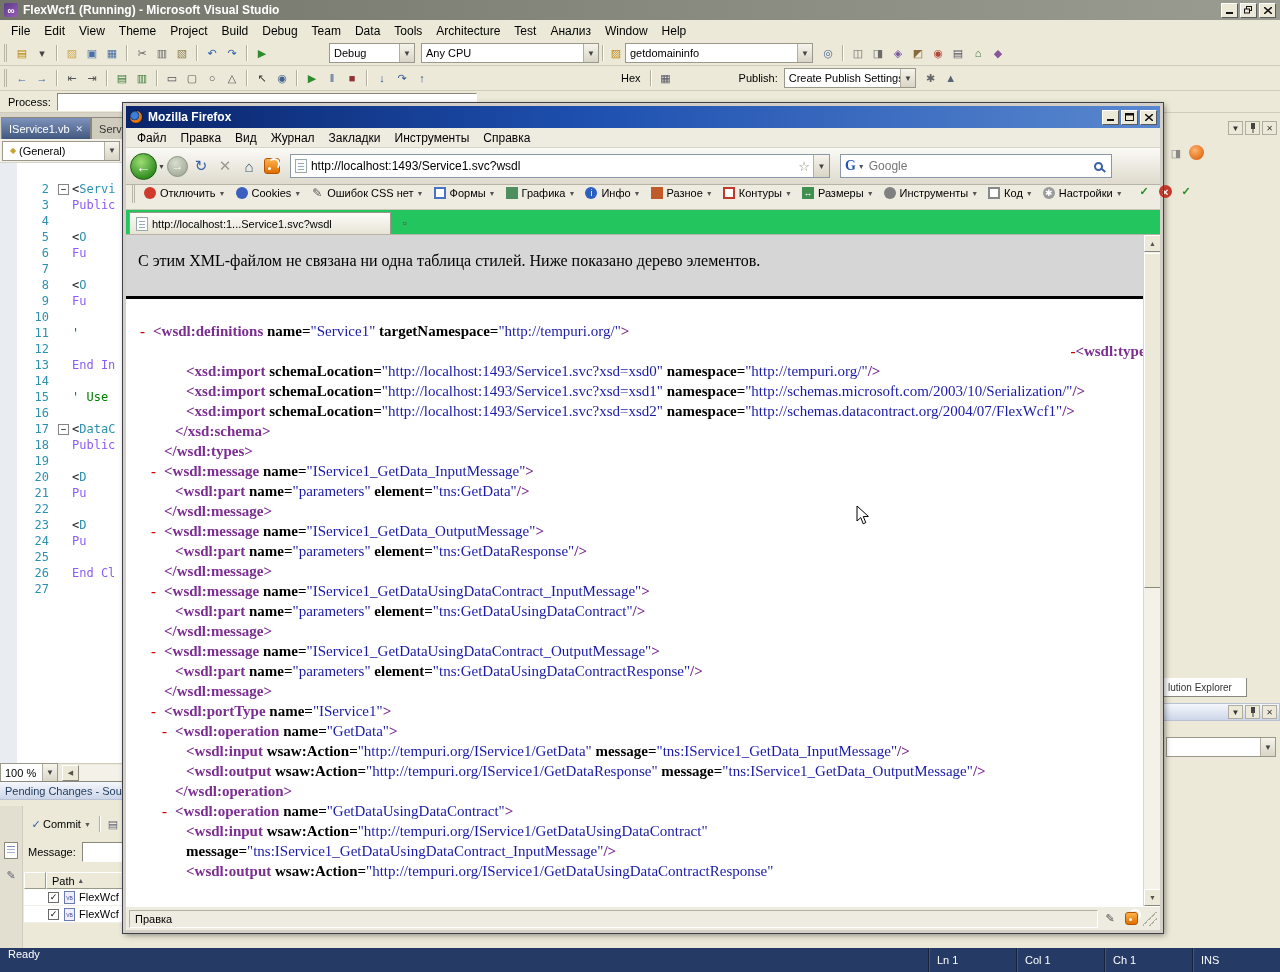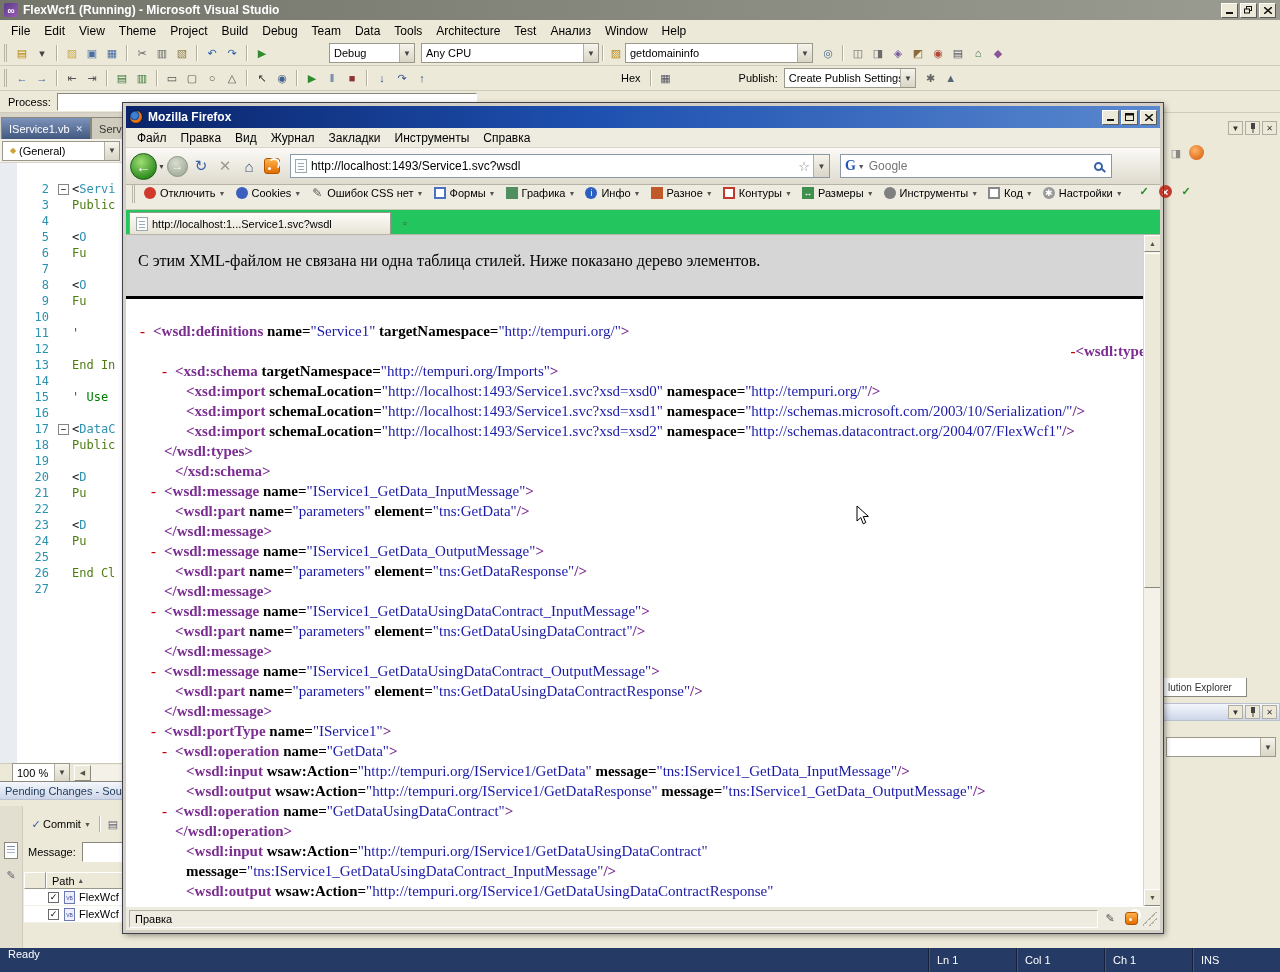--- a/index.html
+++ b/index.html
@@ -41,21 +41,21 @@
   .doc-tab.inactive{background:#cfccbd;color:#333}
   .tab-close{margin-left:6px;font-size:9px;color:#dfe6f2}
   #vs-navrow{left:0;top:139px;width:1163px;height:24px;background:#f3f1ea;border-bottom:1px solid #d8d4c8;display:flex;align-items:center;padding-left:2px}
   #vs-editor{left:0;top:163px;width:1163px;height:600px;background:#fff;overflow:hidden}
   #vs-editor .margin-strip{position:absolute;left:0;top:0;width:17px;height:100%;background:#e9edf2}
   #vs-editor-lines{position:absolute;left:0;top:18px;width:100%;font-family:"DejaVu Sans Mono","Liberation Mono",monospace;font-size:12px}
   .ed-line{height:16px;display:flex;align-items:center;white-space:pre}
   .ed-num{width:55px;text-align:right;padding-right:6px;color:#2b91af}
   .ed-fold{width:17px;display:flex;align-items:center;justify-content:center}
   .fold-box{width:11px;height:11px;border:1px solid #848484;background:#fff;color:#000;font-size:9px;line-height:9px;display:flex;align-items:center;justify-content:center}
-  .tk-kw{color:#4d7c0f}.tk-attr{color:#2b91af}.tk-com{color:#008000}.tk-plain{color:#1a1a1a}
+  .tk-kw{color:#8b5cf6}.tk-attr{color:#2b91af}.tk-com{color:#008000}.tk-plain{color:#1a1a1a}
   #vs-zoomrow{left:0;top:763px;width:1163px;height:18px;background:#ece9d8;display:flex;align-items:center;border-top:1px solid #cfccbd}
   .hscroll-btn{width:17px;height:16px;background:#ece9d8;display:flex;align-items:center;justify-content:center;font-size:7px;color:#55534a}
 
   
   #vs-pending{left:0;top:781px;width:1163px;height:167px;background:#ece9d8;border-top:1px solid #8a887c;overflow:hidden}
   .panel-header{height:18px;background:linear-gradient(#f4f7fc,#cdd6e8);border-bottom:1px solid #b9c2d4;display:flex;align-items:center;padding-left:5px;color:#1e395b;font-size:11px}
   #pending-toolbar{position:absolute;left:24px;top:31px;height:22px;display:flex;align-items:center}
   .flat-btn{display:inline-flex;align-items:center;height:20px;padding:0 4px;border:1px solid transparent}
   #pending-vstrip{position:absolute;left:0;top:24px;width:23px;height:143px;background:#e3dfd0;border-right:1px solid #cfccbd;display:flex;flex-direction:column;align-items:center;padding-top:36px;gap:10px}
   .page-icon{width:14px;height:17px;background:#fff;border:1px solid #8a887c;position:relative}
@@ -330,21 +330,21 @@
         <div class="ed-line"><span class="ed-num">22</span><span class="ed-fold"></span><span class="ed-code"></span></div>
         <div class="ed-line"><span class="ed-num">23</span><span class="ed-fold"></span><span class="ed-code"><span class="tk-plain">&lt;</span><span class="tk-attr">D</span></span></div>
         <div class="ed-line"><span class="ed-num">24</span><span class="ed-fold"></span><span class="ed-code"><span class="tk-kw">Pu</span></span></div>
         <div class="ed-line"><span class="ed-num">25</span><span class="ed-fold"></span><span class="ed-code"></span></div>
         <div class="ed-line"><span class="ed-num">26</span><span class="ed-fold"></span><span class="ed-code"><span class="tk-kw">End Cl</span></span></div>
         <div class="ed-line"><span class="ed-num">27</span><span class="ed-fold"></span><span class="ed-code"></span></div>
       </div>
   </div>
 
   <div id="vs-zoomrow" class="abs">
-    <span class="combo" style="width:58px;height:20px;margin-left:12px">
+    <span class="combo" style="width:58px;height:20px;margin-left:0">
       <span class="combo-text">100 %</span>
       <span class="combo-arrow">▼</span>
     </span>
     <span class="hscroll-btn raised" style="margin-left:4px">◀</span>
     <span style="flex:1;height:16px;background:#f4f2e8"></span>
   </div>
 
   <div id="vs-pending" class="abs">
     <div class="panel-header">
       <span class="nowrap">Pending Changes - Sour</span>
@@ -565,44 +565,43 @@
         <span class="nowrap">http://localhost:1...Service1.svc?wsdl</span>
       </span>
       <span id="newtab-btn">▫</span>
     </div>
 
     <div id="ff-content">
       <div id="xml-notice">С этим XML-файлом не связана ни одна таблица стилей. Ниже показано дерево элементов.</div>
       <div id="xml-tree">
           <div class="xrow" style="padding-left: 0px;"><span class="xm">-</span><span><span class="xt">&lt;wsdl:definitions</span> <span class="xa">name=</span><span class="xv">"Service1"</span> <span class="xa">targetNamespace=</span><span class="xv">"http://tempuri.org/"</span><span class="xt">&gt;</span></span></div>
           <div class="xrow" style="padding-left: 11px; text-align: right;"><span class="xm">-</span><span><span class="xt">&lt;wsdl:types</span><span class="xt">&gt;</span></span></div>
-          <div class="xrow" style="padding-left: 22px;"><span class="xm">-</span><span><span class="xt">&lt;xsd:schema</span> <span class="xa">targetNamespace=</span><span class="xv">"http://tempuri.org/Imports"</span><span class="xt">&gt;</span></span></div>
           <div class="xrow" style="padding-left: 33px;"><span class="xm"></span><span><span class="xt">&lt;xsd:import</span> <span class="xa">schemaLocation=</span><span class="xv">"http://localhost:1493/Service1.svc?xsd=xsd0"</span> <span class="xa">namespace=</span><span class="xv">"http://tempuri.org/"</span><span class="xt">/&gt;</span></span></div>
           <div class="xrow" style="padding-left: 33px;"><span class="xm"></span><span><span class="xt">&lt;xsd:import</span> <span class="xa">schemaLocation=</span><span class="xv">"http://localhost:1493/Service1.svc?xsd=xsd1"</span> <span class="xa">namespace=</span><span class="xv">"http://schemas.microsoft.com/2003/10/Serialization/"</span><span class="xt">/&gt;</span></span></div>
           <div class="xrow" style="padding-left: 33px;"><span class="xm"></span><span><span class="xt">&lt;xsd:import</span> <span class="xa">schemaLocation=</span><span class="xv">"http://localhost:1493/Service1.svc?xsd=xsd2"</span> <span class="xa">namespace=</span><span class="xv">"http://schemas.datacontract.org/2004/07/FlexWcf1"</span><span class="xt">/&gt;</span></span></div>
+          <div class="xrow" style="padding-left: 22px;"><span class="xm"></span><span><span class="xt">&lt;/xsd:schema</span><span class="xt">&gt;</span></span></div>
           <div class="xrow" style="padding-left: 11px;"><span class="xm"></span><span><span class="xt">&lt;/wsdl:types</span><span class="xt">&gt;</span></span></div>
-          <div class="xrow" style="padding-left: 22px;"><span class="xm"></span><span><span class="xt">&lt;/xsd:schema</span><span class="xt">&gt;</span></span></div>
           <div class="xrow" style="padding-left: 11px;"><span class="xm">-</span><span><span class="xt">&lt;wsdl:message</span> <span class="xa">name=</span><span class="xv">"IService1_GetData_InputMessage"</span><span class="xt">&gt;</span></span></div>
           <div class="xrow" style="padding-left: 22px;"><span class="xm"></span><span><span class="xt">&lt;wsdl:part</span> <span class="xa">name=</span><span class="xv">"parameters"</span> <span class="xa">element=</span><span class="xv">"tns:GetData"</span><span class="xt">/&gt;</span></span></div>
           <div class="xrow" style="padding-left: 11px;"><span class="xm"></span><span><span class="xt">&lt;/wsdl:message</span><span class="xt">&gt;</span></span></div>
           <div class="xrow" style="padding-left: 11px;"><span class="xm">-</span><span><span class="xt">&lt;wsdl:message</span> <span class="xa">name=</span><span class="xv">"IService1_GetData_OutputMessage"</span><span class="xt">&gt;</span></span></div>
           <div class="xrow" style="padding-left: 22px;"><span class="xm"></span><span><span class="xt">&lt;wsdl:part</span> <span class="xa">name=</span><span class="xv">"parameters"</span> <span class="xa">element=</span><span class="xv">"tns:GetDataResponse"</span><span class="xt">/&gt;</span></span></div>
           <div class="xrow" style="padding-left: 11px;"><span class="xm"></span><span><span class="xt">&lt;/wsdl:message</span><span class="xt">&gt;</span></span></div>
           <div class="xrow" style="padding-left: 11px;"><span class="xm">-</span><span><span class="xt">&lt;wsdl:message</span> <span class="xa">name=</span><span class="xv">"IService1_GetDataUsingDataContract_InputMessage"</span><span class="xt">&gt;</span></span></div>
           <div class="xrow" style="padding-left: 22px;"><span class="xm"></span><span><span class="xt">&lt;wsdl:part</span> <span class="xa">name=</span><span class="xv">"parameters"</span> <span class="xa">element=</span><span class="xv">"tns:GetDataUsingDataContract"</span><span class="xt">/&gt;</span></span></div>
           <div class="xrow" style="padding-left: 11px;"><span class="xm"></span><span><span class="xt">&lt;/wsdl:message</span><span class="xt">&gt;</span></span></div>
           <div class="xrow" style="padding-left: 11px;"><span class="xm">-</span><span><span class="xt">&lt;wsdl:message</span> <span class="xa">name=</span><span class="xv">"IService1_GetDataUsingDataContract_OutputMessage"</span><span class="xt">&gt;</span></span></div>
           <div class="xrow" style="padding-left: 22px;"><span class="xm"></span><span><span class="xt">&lt;wsdl:part</span> <span class="xa">name=</span><span class="xv">"parameters"</span> <span class="xa">element=</span><span class="xv">"tns:GetDataUsingDataContractResponse"</span><span class="xt">/&gt;</span></span></div>
           <div class="xrow" style="padding-left: 11px;"><span class="xm"></span><span><span class="xt">&lt;/wsdl:message</span><span class="xt">&gt;</span></span></div>
           <div class="xrow" style="padding-left: 11px;"><span class="xm">-</span><span><span class="xt">&lt;wsdl:portType</span> <span class="xa">name=</span><span class="xv">"IService1"</span><span class="xt">&gt;</span></span></div>
           <div class="xrow" style="padding-left: 22px;"><span class="xm">-</span><span><span class="xt">&lt;wsdl:operation</span> <span class="xa">name=</span><span class="xv">"GetData"</span><span class="xt">&gt;</span></span></div>
           <div class="xrow" style="padding-left: 33px;"><span class="xm"></span><span><span class="xt">&lt;wsdl:input</span> <span class="xa">wsaw:Action=</span><span class="xv">"http://tempuri.org/IService1/GetData"</span> <span class="xa">message=</span><span class="xv">"tns:IService1_GetData_InputMessage"</span><span class="xt">/&gt;</span></span></div>
           <div class="xrow" style="padding-left: 33px;"><span class="xm"></span><span><span class="xt">&lt;wsdl:output</span> <span class="xa">wsaw:Action=</span><span class="xv">"http://tempuri.org/IService1/GetDataResponse"</span> <span class="xa">message=</span><span class="xv">"tns:IService1_GetData_OutputMessage"</span><span class="xt">/&gt;</span></span></div>
+          <div class="xrow" style="padding-left: 22px;"><span class="xm"></span><span><span class="xt">&lt;/wsdl:operation</span><span class="xt">&gt;</span></span></div>
           <div class="xrow" style="padding-left: 22px;"><span class="xm">-</span><span><span class="xt">&lt;wsdl:operation</span> <span class="xa">name=</span><span class="xv">"GetDataUsingDataContract"</span><span class="xt">&gt;</span></span></div>
-          <div class="xrow" style="padding-left: 22px;"><span class="xm"></span><span><span class="xt">&lt;/wsdl:operation</span><span class="xt">&gt;</span></span></div>
           <div class="xrow" style="padding-left: 33px;"><span class="xm"></span><span><span class="xt">&lt;wsdl:input</span> <span class="xa">wsaw:Action=</span><span class="xv">"http://tempuri.org/IService1/GetDataUsingDataContract"</span></span></div>
           <div class="xrow" style="padding-left: 33px;"><span class="xm"></span><span><span class="xa">message=</span><span class="xv">"tns:IService1_GetDataUsingDataContract_InputMessage"</span><span class="xt">/&gt;</span></span></div>
           <div class="xrow" style="padding-left: 33px;"><span class="xm"></span><span><span class="xt">&lt;wsdl:output</span> <span class="xa">wsaw:Action=</span><span class="xv">"http://tempuri.org/IService1/GetDataUsingDataContractResponse"</span></span></div>
         </div>
       <div id="ff-scroll">
         <span class="sb-btn" style="top:0">▲</span>
         <span id="sb-thumb"></span>
         <span class="sb-btn" style="bottom:0">▼</span>
       </div>
     </div>

